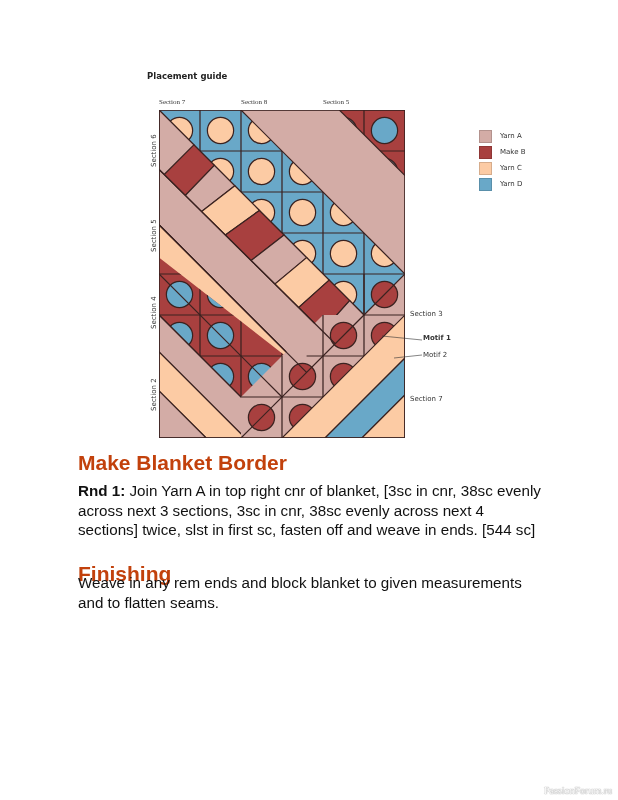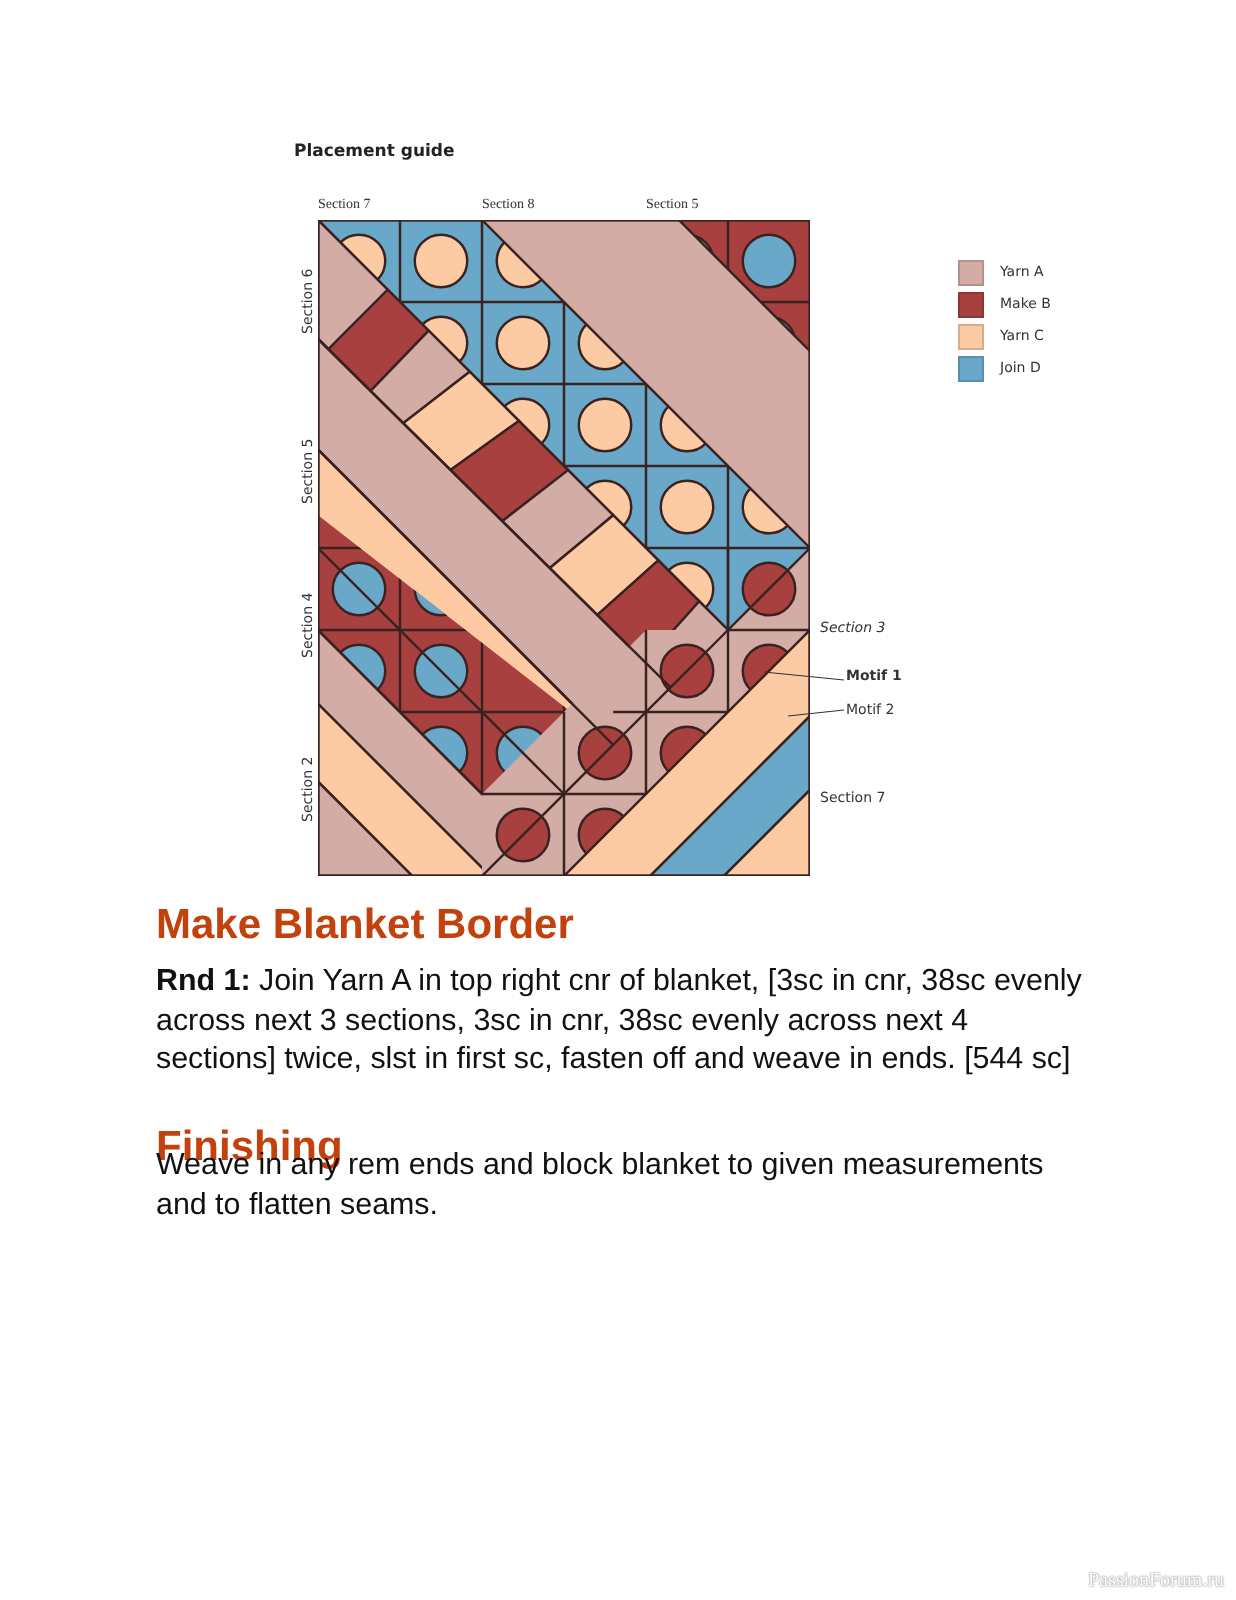--- a/index.html
+++ b/index.html
@@ -179,21 +179,21 @@
 
     <line x1="0" y1="1.45" x2="4.3" y2="5.7"></line>
     <line x1="0" y1="2.8" x2="3.6" y2="6.4"></line>
     <line x1="0" y1="4" x2="3" y2="7"></line>
     <line x1="5" y1="5" x2="6" y2="4"></line>
     <line x1="2" y1="8" x2="5" y2="5"></line>
   </g>
   <rect x="0" y="0" width="6" height="8" fill="none" stroke="#3a2220" stroke-width="0.04"></rect>
 </svg>
 
-<div class="side-label" style="left:410px; top:310px;font-style:italic;">Section 3</div>
+<div class="side-label" style="left:410px; top:310px;">Section 3</div>
 <div class="side-label" style="left:423px; top:334px;font-weight:bold;">Motif 1</div>
 <div class="side-label" style="left:423px; top:351px;">Motif 2</div>
 <div class="side-label" style="left:410px; top:395px;">Section 7</div>
 
 <svg style="position:absolute; left:370px; top:330px;" width="60" height="40">
   <line x1="12" y1="6" x2="52" y2="10" stroke="#333" stroke-width="0.6"></line>
   <line x1="24" y1="28" x2="52" y2="25" stroke="#333" stroke-width="0.6"></line>
 </svg>
 
 <div class="legend">
@@ -204,21 +204,21 @@
   <div class="legend-item">
     <span class="swatch" style="background:#a8403f;"></span>
     <span class="legend-label">Make B</span>
   </div>
   <div class="legend-item">
     <span class="swatch" style="background:#fccba4;"></span>
     <span class="legend-label">Yarn C</span>
   </div>
   <div class="legend-item">
     <span class="swatch" style="background:#69a8c8;"></span>
-    <span class="legend-label">Join D</span>
+    <span class="legend-label">Yarn D</span>
   </div>
 </div>
 
 <h2 class="section-heading" style="top:451px;">Make Blanket Border</h2>
 <p class="para" style="top:481px;">
   <b>Rnd 1:</b><span> Join Yarn A in top right cnr of blanket, [3sc in cnr, 38sc evenly across next 3 sections, 3sc in cnr, 38sc evenly across next 4 sections] twice, slst in first sc, fasten off and weave in ends. [544 sc]</span>
 </p>
 
 <h2 class="section-heading" style="top:518px;margin-top:44px;">Finishing</h2>
 <p class="para" style="top:573px;">Weave in any rem ends and block blanket to given measurements and to flatten seams.</p>

